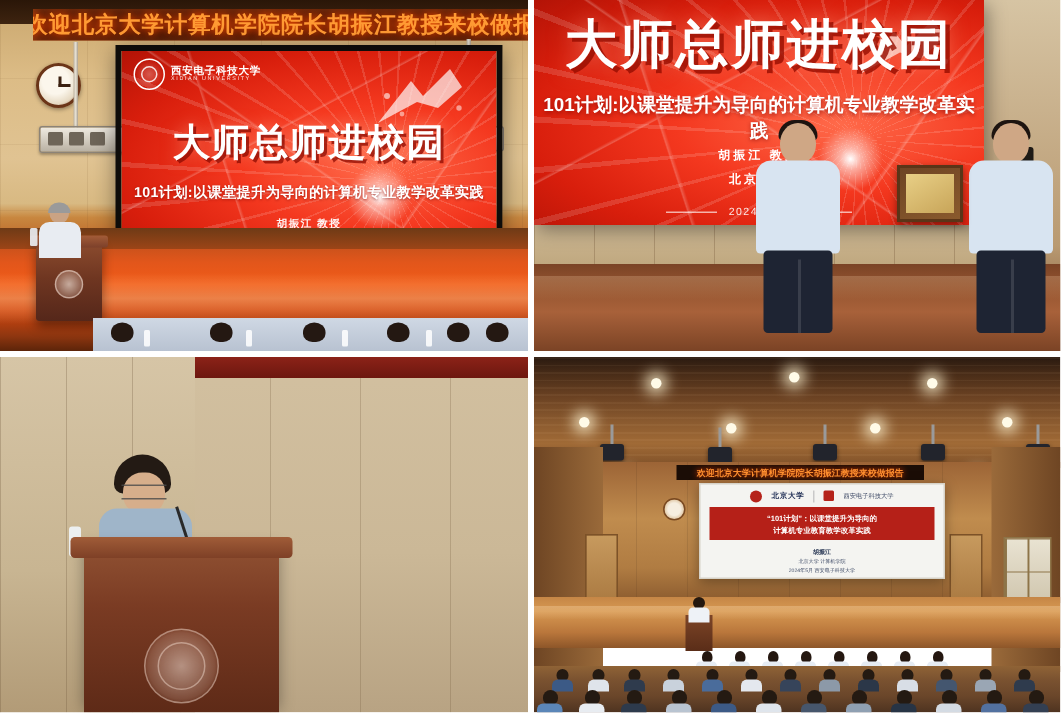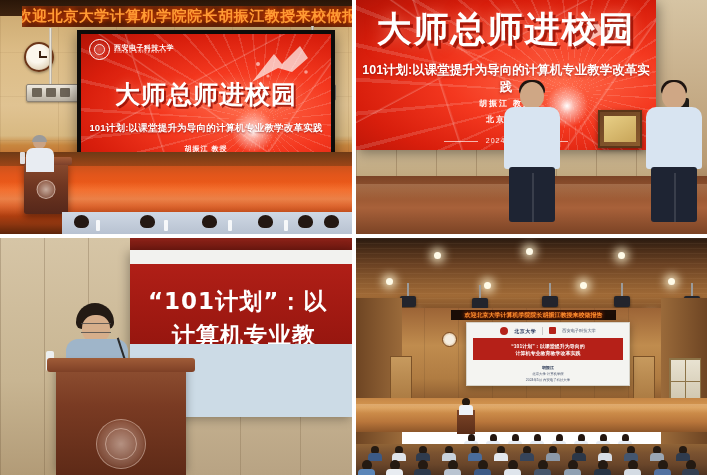--- a/index.html
+++ b/index.html
@@ -340,31 +340,20 @@
         <div class="legs"></div>
     </div>
     <div class="p2-plaque"></div>
   </div>
 
   <div class="panel" id="p3">
     <div class="p3-bg"></div>
     <div class="p3-topstrip"></div>
     <div class="p3-wall-l"></div>
 
-    <div class="p3-screen">
-      <div class="p3-redband">
-        <div class="p3-line1">“101计划”：以</div>
-        <div class="p3-line2">计算机专业教</div>
-      </div>
-      <div class="p3-white">
-        
-        
-        
-      </div>
-    </div>
 
     <div class="p3-bottle"></div>
     <div class="p3-speaker">
       <div class="hair"></div>
         <div class="face"></div>
         <div class="glass"></div>
         <div class="body"></div>
     </div>
     <div class="p3-laptop"></div>
     <div class="p3-mic"></div>

